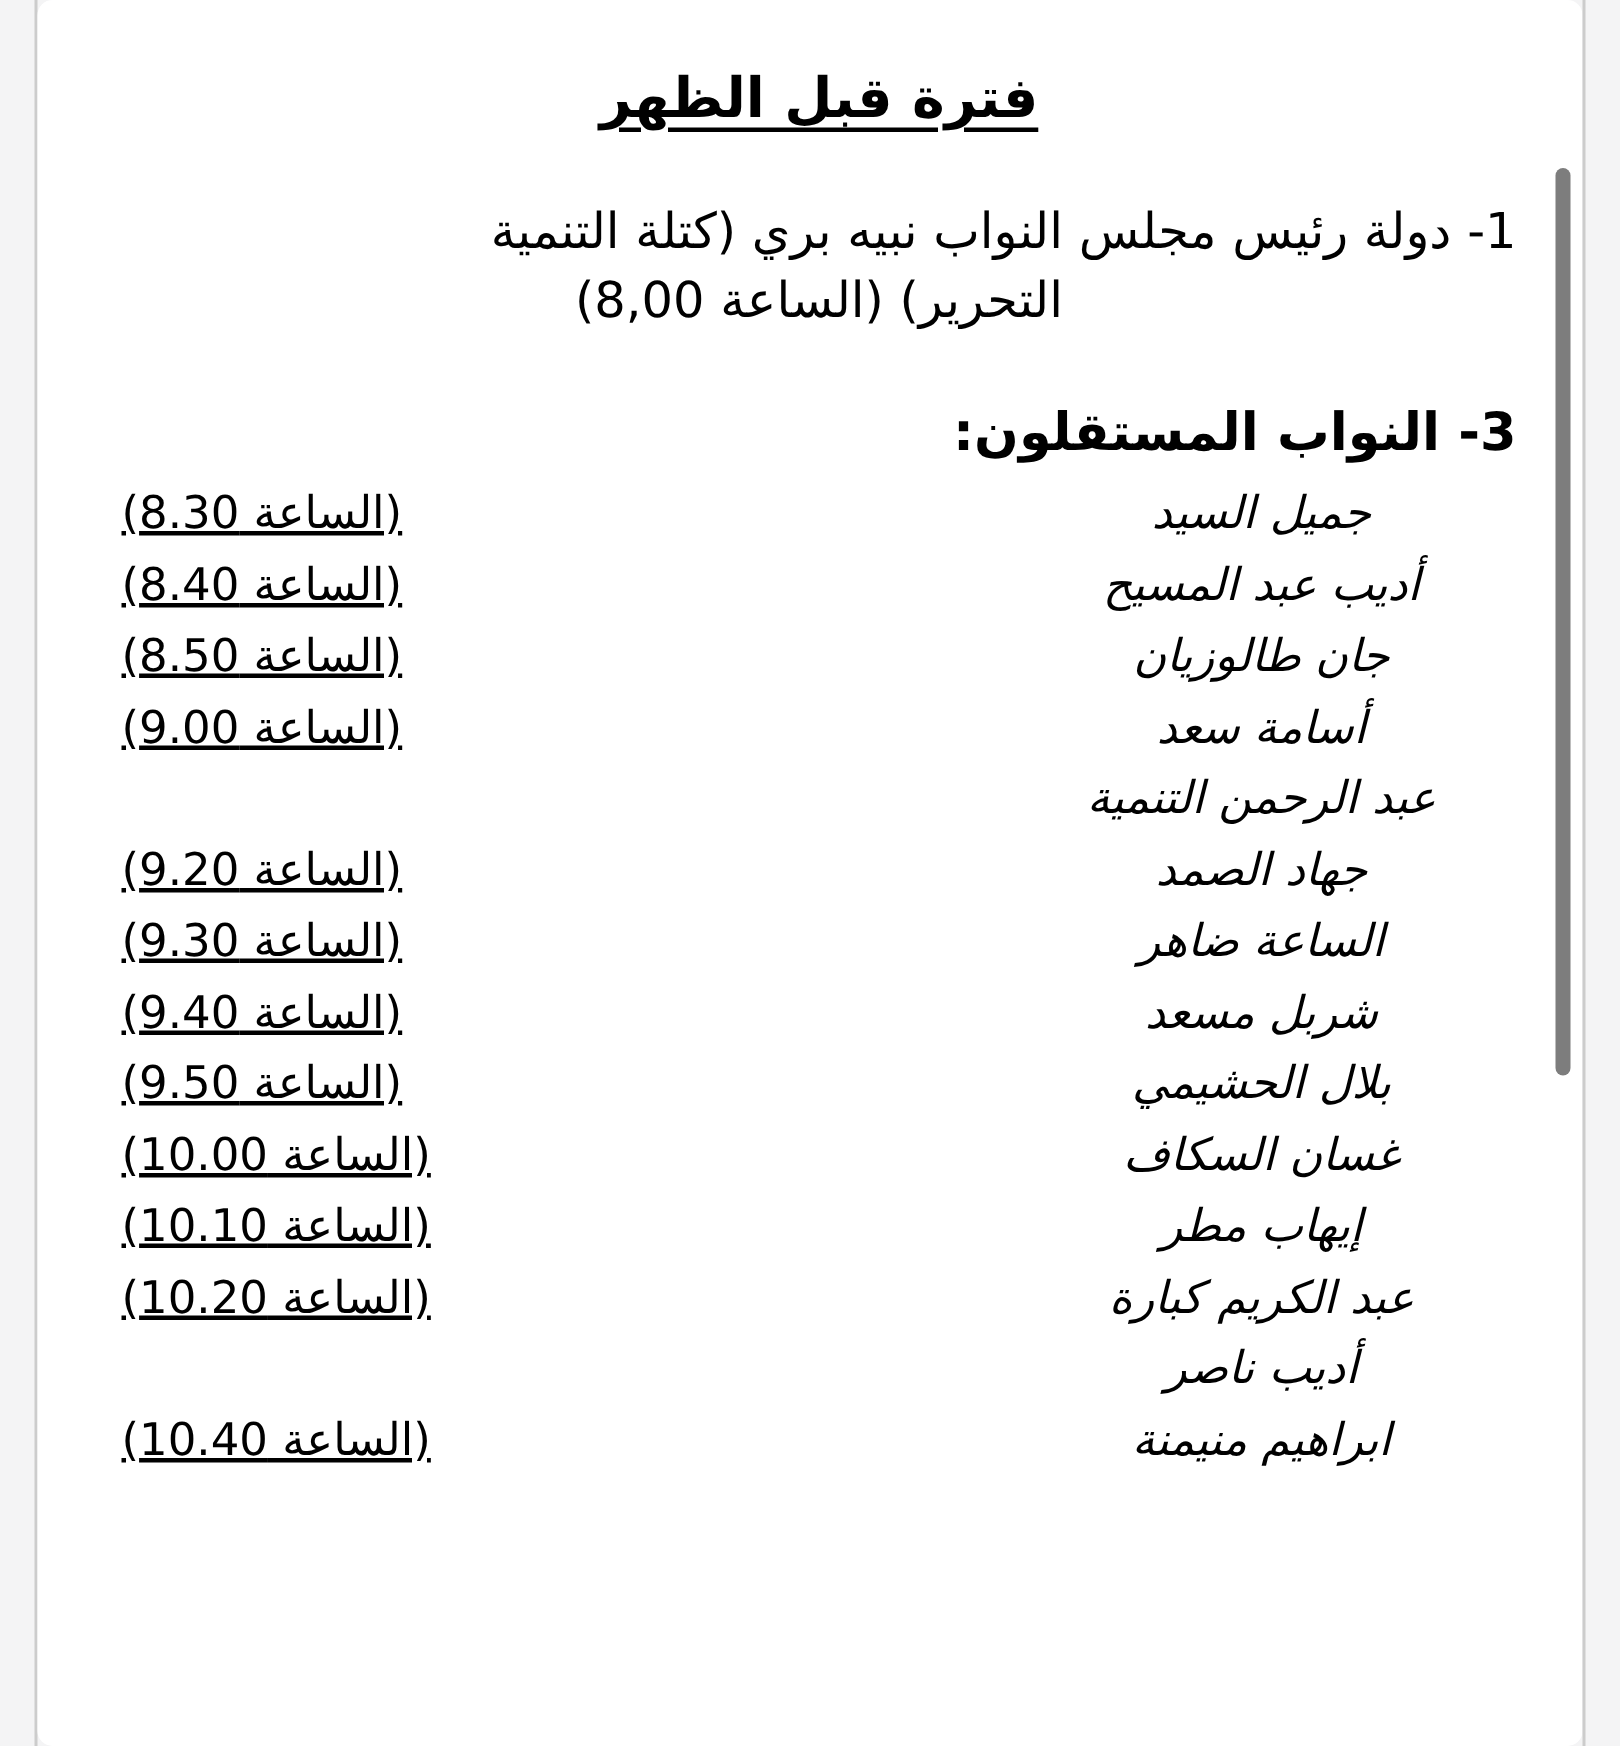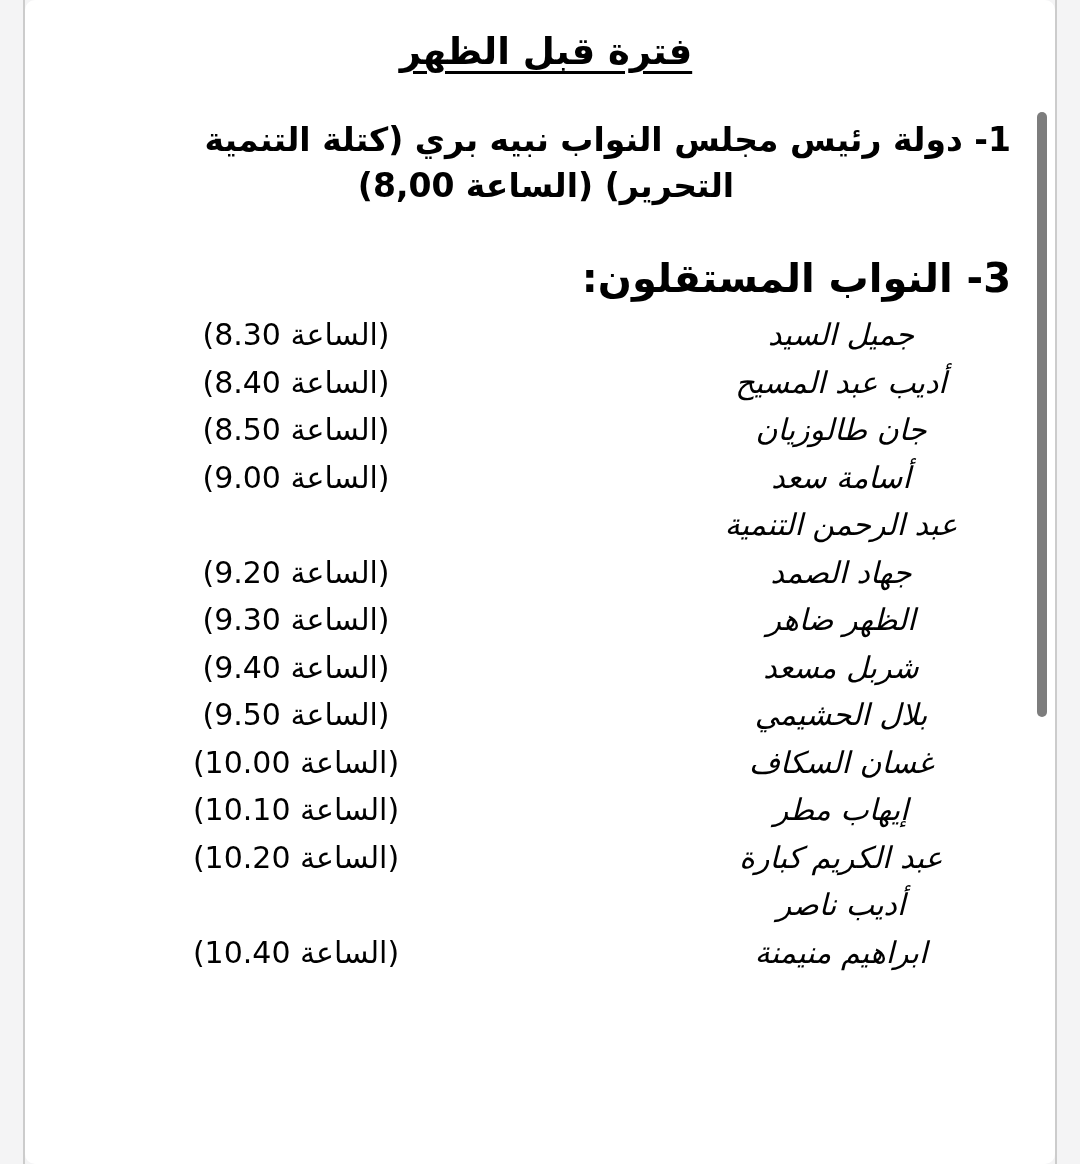--- a/index.html
+++ b/index.html
@@ -20,61 +20,62 @@
     background: var(--background-color, #f4f4f5);
   }
   .gutter.left  { border-right: 2px solid var(--divider-color, #cccccc); }
   .gutter.right { border-left: 2px solid var(--divider-color, #cccccc); }
   .page {
     flex: 1 1 auto;
     height: 100%;
     background: var(--page-color, #ffffff);
     color: var(--text-color, #000000);
     direction: rtl;
-    padding: 30px 44px 0 56px;
+    padding: 44px 44px 0 56px;
     border-radius: 10px;
   }
   .title {
     text-align: center;
     font-size: 37px;
     font-weight: bold;
     text-decoration: underline;
     text-underline-offset: 7px;
     text-decoration-thickness: 3px;
     margin-bottom: 44px;
   }
   .entry {
     font-size: 33px;
-    font-weight: bold;
+    font-weight: normal;
     line-height: 46px;
     margin-bottom: 40px;
   }
   .entry .line { display: block; white-space: nowrap; }
   .entry .l1 { text-align: start; }
   .entry .l2 { text-align: center; }
   .section-heading {
-    font-size: 40px;
+    font-size: 35px;
     font-weight: bold;
     margin-top: 46px;
     margin-bottom: 10px;
     text-align: start;
   }
   .schedule { width: 100%; }
   .row {
     display: grid;
     grid-template-columns: 340px 1fr;
     height: 47.5px;
     line-height: 47.5px;
     font-size: 30px;
   }
   .row .name { text-align: center; white-space: nowrap; font-style: italic; }
   .row .time {
-    text-align: center;
+    text-align: left;
     padding-inline-start: 160px;
     white-space: nowrap;
+    text-decoration: underline;
   }
   .scrollbar-thumb {
     position: absolute;
     right: 33px;
     top: 112px;
     width: 10px;
     height: 605px;
     border-radius: 6px;
     background: var(--scrollbar-color, #7d7d7d);
   }
@@ -120,21 +121,21 @@
   <div class="row">
     <div class="name">عبد الرحمن التنمية</div>
   </div>
 
   <div class="row">
     <div class="name">جهاد الصمد</div>
     <div class="time">(الساعة 9.20)</div>
   </div>
 
   <div class="row">
-    <div class="name">الظهر ضاهر</div>
+    <div class="name">الساعة ضاهر</div>
     <div class="time">(الساعة 9.30)</div>
   </div>
 
   <div class="row">
     <div class="name">شربل مسعد</div>
     <div class="time">(الساعة 9.40)</div>
   </div>
 
   <div class="row">
     <div class="name">بلال الحشيمي</div>

